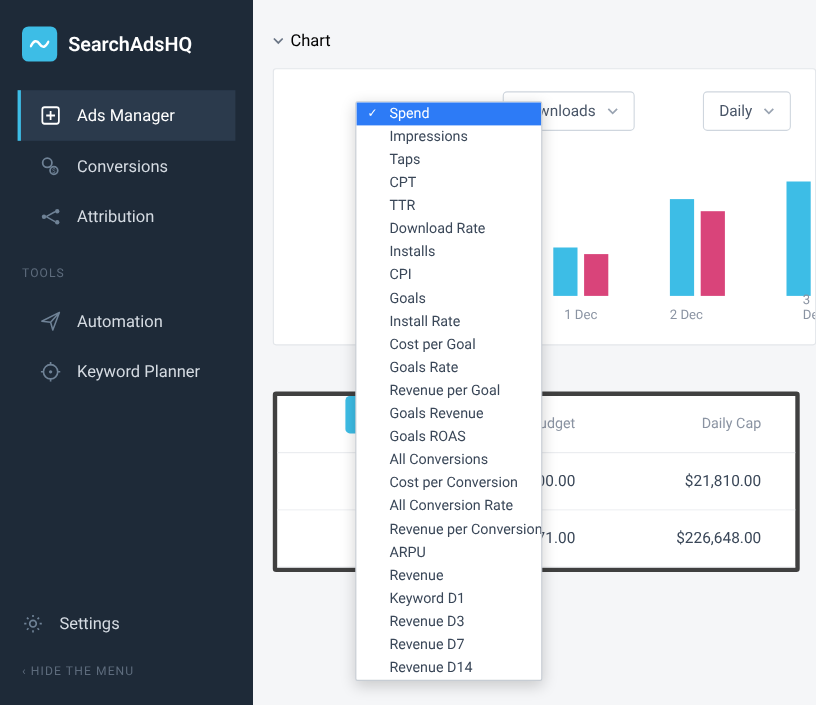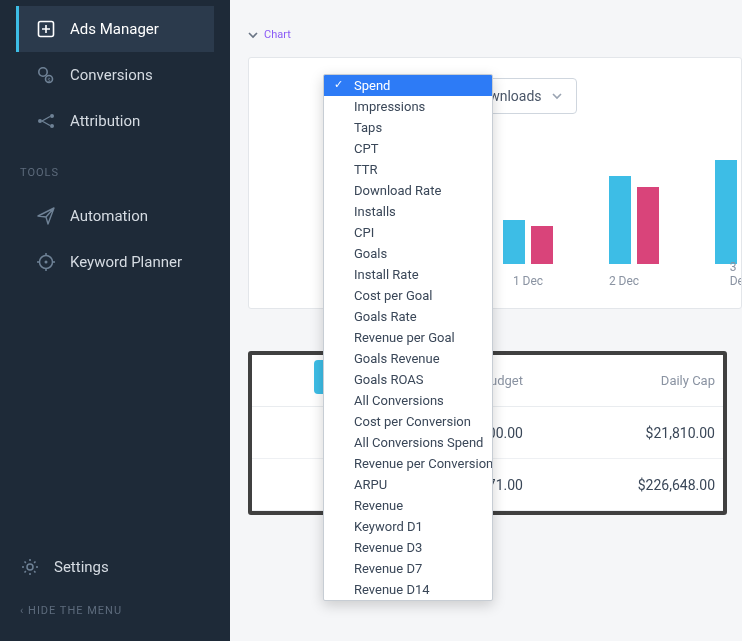--- a/index.html
+++ b/index.html
@@ -10,47 +10,55 @@
 .brand-text{font-size:18px;font-weight:600;color:#fff}
 .nav{list-style:none;padding:6px 16px}
 .nav-item{display:flex;align-items:center;gap:14px;padding:13px 20px;font-size:15px;color:#d5dbe2;cursor:pointer}
 .nav-item.active{background:#2b3a4c;border-left:3px solid #3dbde6;padding-left:17px;color:#fff}
 .nav-icon{width:20px;height:20px;display:flex;align-items:center;justify-content:center;color:#6f8296}
 .nav-item.active .nav-icon{color:#fff}
 .section-label{padding:16px 20px 8px;font-size:11px;letter-spacing:1px;color:#5d6b7c}
 .sidebar-bottom{margin-top:auto;padding-bottom:10px}
 .hide-menu{padding:14px 20px;font-size:11px;letter-spacing:1px;color:#5d6b7c;cursor:pointer}
 .main{position:absolute;left:230px;top:0;right:0;height:641px;padding:28px 0 0 18px}
-.chart-header{display:flex;align-items:center;gap:6px;font-size:11px;color:#8b5cf6;margin-bottom:16px;cursor:pointer}
+.chart-header{display:flex;align-items:center;gap:6px;font-size:15px;color:#000000;margin-bottom:16px;cursor:pointer}
 .card{background:#fff;border:1px solid #e3e6ea;border-radius:3px;margin-right:0;padding:20px 22px 0 22px;height:252px;overflow:hidden;position:relative}
 .controls{display:flex;gap:18px;align-items:center}
 .pill{border:1px solid #cfd6de;border-radius:4px;padding:9px 14px;font-size:14px;color:#4a5668;display:flex;align-items:center;gap:10px;cursor:pointer;background:#fff}
 .pill .chev{color:#9aa4b2}
 .chart-area{position:relative;height:170px;margin-top:10px}
 .bar-group{position:absolute;bottom:30px;display:flex;gap:6px;align-items:flex-end}
 .bar{width:22px;border-radius:0}
 .bar.blue{background:#3dbde6}
 .bar.pink{background:#d9447a}
 .xlabel{position:absolute;bottom:6px;font-size:12px;color:#8a93a2;transform:translateX(-50%)}
 .table{background:#fff;border:4px solid #404040;border-radius:3px;margin-top:42px;margin-right:15px}
 .table-header{display:flex;font-size:13px;color:#8a93a2;border-bottom:1px solid #e9ecef;height:52px;align-items:center}
 .col-budget{width:260px;text-align:right;padding-right:40px}
-.col-daily{width:160px;text-align:right;padding-right:8px}
+.col-daily{width:160px;text-align:right;padding-right:31px}
 .table-row{display:flex;font-size:14px;color:#3a4758;border-bottom:1px solid #eef0f3;height:52px;align-items:center}
 .add-btn{width:34px;height:34px;background:#3dbde6;border-radius:4px;position:absolute;left:314px;top:360px;display:flex;align-items:center;justify-content:center;color:#fff}
-.dropdown{position:absolute;left:323px;top:74px;width:170px;background:#fff;border:1px solid #c7cdd4;border-radius:2px;box-shadow:0 4px 14px rgba(0,0,0,.18);max-height:540px;overflow:hidden;z-index:50}
+.dropdown{position:absolute;left:323px;top:92px;width:170px;background:#fff;border:1px solid #c7cdd4;border-radius:2px;box-shadow:0 4px 14px rgba(0,0,0,.18);max-height:540px;overflow:hidden;z-index:50}
 .dropdown-item{padding:3px 12px 3px 30px;font-size:13px;color:#3a4758;cursor:pointer;white-space:nowrap;position:relative}
 .dropdown-item.selected{background:#2d7bf6;color:#fff}
 .dropdown-item.selected::before{content:"✓";position:absolute;left:10px;font-size:11px}
 svg{display:block}
 </style>
 </head>
 <body>
 
 <div class="sidebar">
+  <div class="brand">
+    <div class="brand-icon">
+      <svg width="18" height="18" viewBox="0 0 18 18">
+          <path d="M1 11 Q5 3 9 9 T17 7" stroke="#fff" stroke-width="2.2" fill="none" stroke-linecap="round"></path>
+        </svg>
+    </div>
+    <div class="brand-text">SearchAdsHQ</div>
+  </div>
   <ul class="nav">
     <li class="nav-item active">
       <span class="nav-icon">
           <svg width="18" height="18" viewBox="0 0 18 18">
             <rect x="1.5" y="1.5" width="15" height="15" rx="2" stroke="currentColor" stroke-width="1.6" fill="none"></rect>
             <path d="M9 5v8M5 9h8" stroke="currentColor" stroke-width="1.6"></path>
           </svg>
         </span>
       <span>Ads Manager</span>
     </li>
@@ -126,20 +134,28 @@
       <div class="pill" style="visibility:hidden;width:120px"></div>
       <div class="pill" style="margin-left:48px">
         <span>Downloads</span>
         <span class="chev">
             <svg width="10" height="10" viewBox="0 0 10 10">
               <path d="M1 3l4 4 4-4" stroke="#9aa4b2" stroke-width="1.6" fill="none"></path>
             </svg>
           </span>
       </div>
       <div style="flex:1"></div>
+      <div class="pill">
+        <span>Daily</span>
+        <span class="chev">
+            <svg width="10" height="10" viewBox="0 0 10 10">
+              <path d="M1 3l4 4 4-4" stroke="#9aa4b2" stroke-width="1.6" fill="none"></path>
+            </svg>
+          </span>
+      </div>
     </div>
     <div class="chart-area" id="chart-area">
         <div class="bar-group" style="left: 232px;">
           <div class="bar blue" style="height: 44px;"></div>
           <div class="bar pink" style="height: 38.5px;"></div>
         </div>
         <div class="xlabel" style="left: 257px;">1 Dec</div>
         <div class="bar-group" style="left: 338px;">
           <div class="bar blue" style="height: 88px;"></div>
           <div class="bar pink" style="height: 77px;"></div>
@@ -188,21 +204,21 @@
     <div class="dropdown-item">CPI</div>
     <div class="dropdown-item">Goals</div>
     <div class="dropdown-item">Install Rate</div>
     <div class="dropdown-item">Cost per Goal</div>
     <div class="dropdown-item">Goals Rate</div>
     <div class="dropdown-item">Revenue per Goal</div>
     <div class="dropdown-item">Goals Revenue</div>
     <div class="dropdown-item">Goals ROAS</div>
     <div class="dropdown-item">All Conversions</div>
     <div class="dropdown-item">Cost per Conversion</div>
-    <div class="dropdown-item">All Conversions Spend</div>
+    <div class="dropdown-item">All Conversion Rate</div>
     <div class="dropdown-item">Revenue per Conversion</div>
     <div class="dropdown-item">ARPU</div>
     <div class="dropdown-item">Revenue</div>
     <div class="dropdown-item">Keyword D1</div>
     <div class="dropdown-item">Revenue D3</div>
     <div class="dropdown-item">Revenue D7</div>
     <div class="dropdown-item">Revenue D14</div>
   </div>
 
 </body></html>

